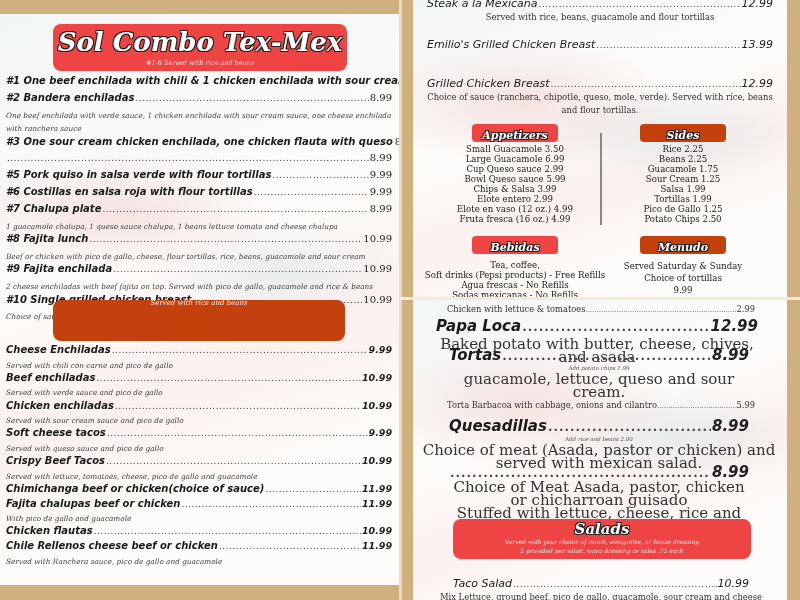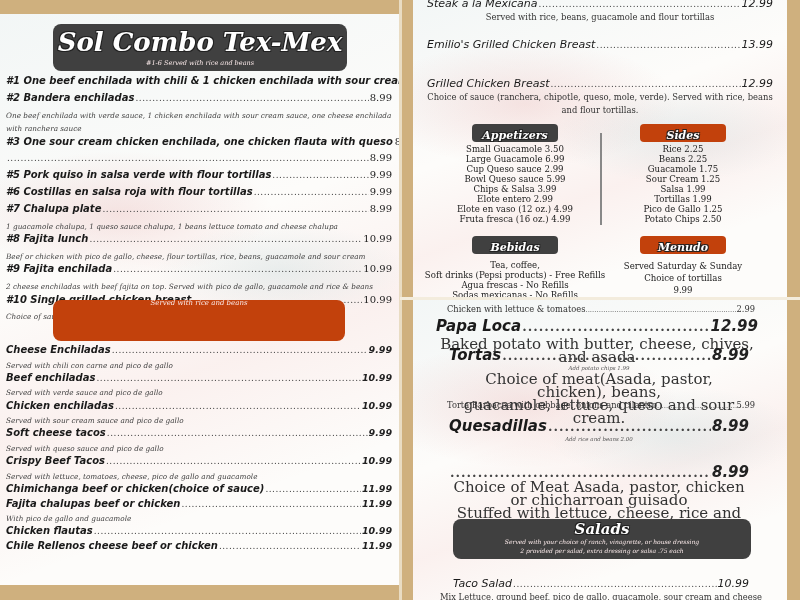--- a/index.html
+++ b/index.html
@@ -21,21 +21,21 @@
   #left-strip-bottom { position: absolute; left: 0; top: 585px; width: 400px; height: 15px; background: #cfb07e; }
   #divider-v { position: absolute; left: 399px; top: 0; width: 3px; height: 600px; background: #e9dcc3; }
 
   .banner { position: absolute; border-radius: 8px; color: #fff; text-align: center; }
   .banner .title {
     font-family: "DejaVu Serif", serif; font-style: italic; font-weight: bold;
     text-shadow: 1px 1px 0 #222, -1px -1px 0 #222, 1px -1px 0 #222, -1px 1px 0 #222;
     display: block; line-height: 1;
   }
   .banner .sub { font-style: italic; font-size: 6.5px; display: block; color: #fbeaea; }
-  .red { background: #404040; }
+  .red { background: #ef4444; }
   .green { background: #c2410c; }
 
   #combo-banner { left: 53px; top: 10px; width: 294px; height: 47px; }
   #combo-banner .title { font-size: 26px; padding-top: 5px; }
   #combo-banner .sub { margin-top: 4px; }
 
   .item-list { position: absolute; left: 6px; width: 386px; }
   .item { display: flex; align-items: baseline; white-space: nowrap; }
   .item .name { font-family: "DejaVu Sans", sans-serif; font-style: italic; font-weight: bold; font-size: 10px; color: #1a1a1a; }
   .item .dots { flex: 1; overflow: hidden; font-size: 9px; color: #444; letter-spacing: 0.5px; margin: 0 1px; }
@@ -204,20 +204,21 @@
     <div class="item">
         <span class="name">Chicken flautas</span>
         <span class="dots"></span>
         <span class="price">10.99</span>
       </div>
     <div class="item">
         <span class="name">Chile Rellenos cheese beef or chicken</span>
         <span class="dots"></span>
         <span class="price">11.99</span>
       </div>
+    <div class="desc">Served with Ranchera sauce, pico de gallo and guacamole</div>
   </div>
 </div>
 <div id="left-strip-bottom"></div>
 <div id="divider-v"></div>
 
 <div id="right-top" class="panel">
   <div class="panel-bg"></div>
 
   <div class="centered-entry" style="top:-3px;">
     <div class="item">
@@ -313,37 +314,37 @@
     <div class="center-text" style="margin-top:3px;">Baked potato with butter, cheese, chives, and asada</div>
   </div>
 
   <div class="big-entry" style="top:46px; left:36px; width:300px;">
     <div class="item">
         <span class="name">Tortas</span>
         <span class="dots"></span>
         <span class="price">8.99</span>
       </div>
     <div class="tiny-note">Add potato chips 1.99</div>
-    <div class="center-text">Choice of meat(Asada, pastor, chicken), beans,</div>
     <div class="center-text">guacamole, lettuce, queso and sour cream.</div>
   </div>
 
   <div class="plain-line" style="position:absolute; left:34px; top:100px; width:308px;">
     <span>Torta Barbacoa with cabbage, onions and cilantro</span>
       <span class="dots"></span>
       <span>5.99</span>
   </div>
 
   <div class="big-entry" style="top:117px; left:36px; width:300px;">
     <div class="item">
         <span class="name">Quesadillas</span>
         <span class="dots"></span>
         <span class="price">8.99</span>
       </div>
     <div class="tiny-note">Add rice and beans 2.00</div>
+    <div class="center-text" style="margin-left:-30px; margin-right:-30px;">Choice of meat (Asada, pastor or chicken) and served with mexican salad.</div>
   </div>
 
   <div class="big-entry" style="top:163px; left:36px; width:300px;">
     <div class="item">
         <span class="dots"></span>
         <span class="price">8.99</span>
       </div>
     <div class="center-text">Choice of Meat Asada, pastor, chicken or chicharroan guisado</div>
     <div class="center-text">Stuffed with lettuce, cheese, rice and beans.</div>
   </div>

